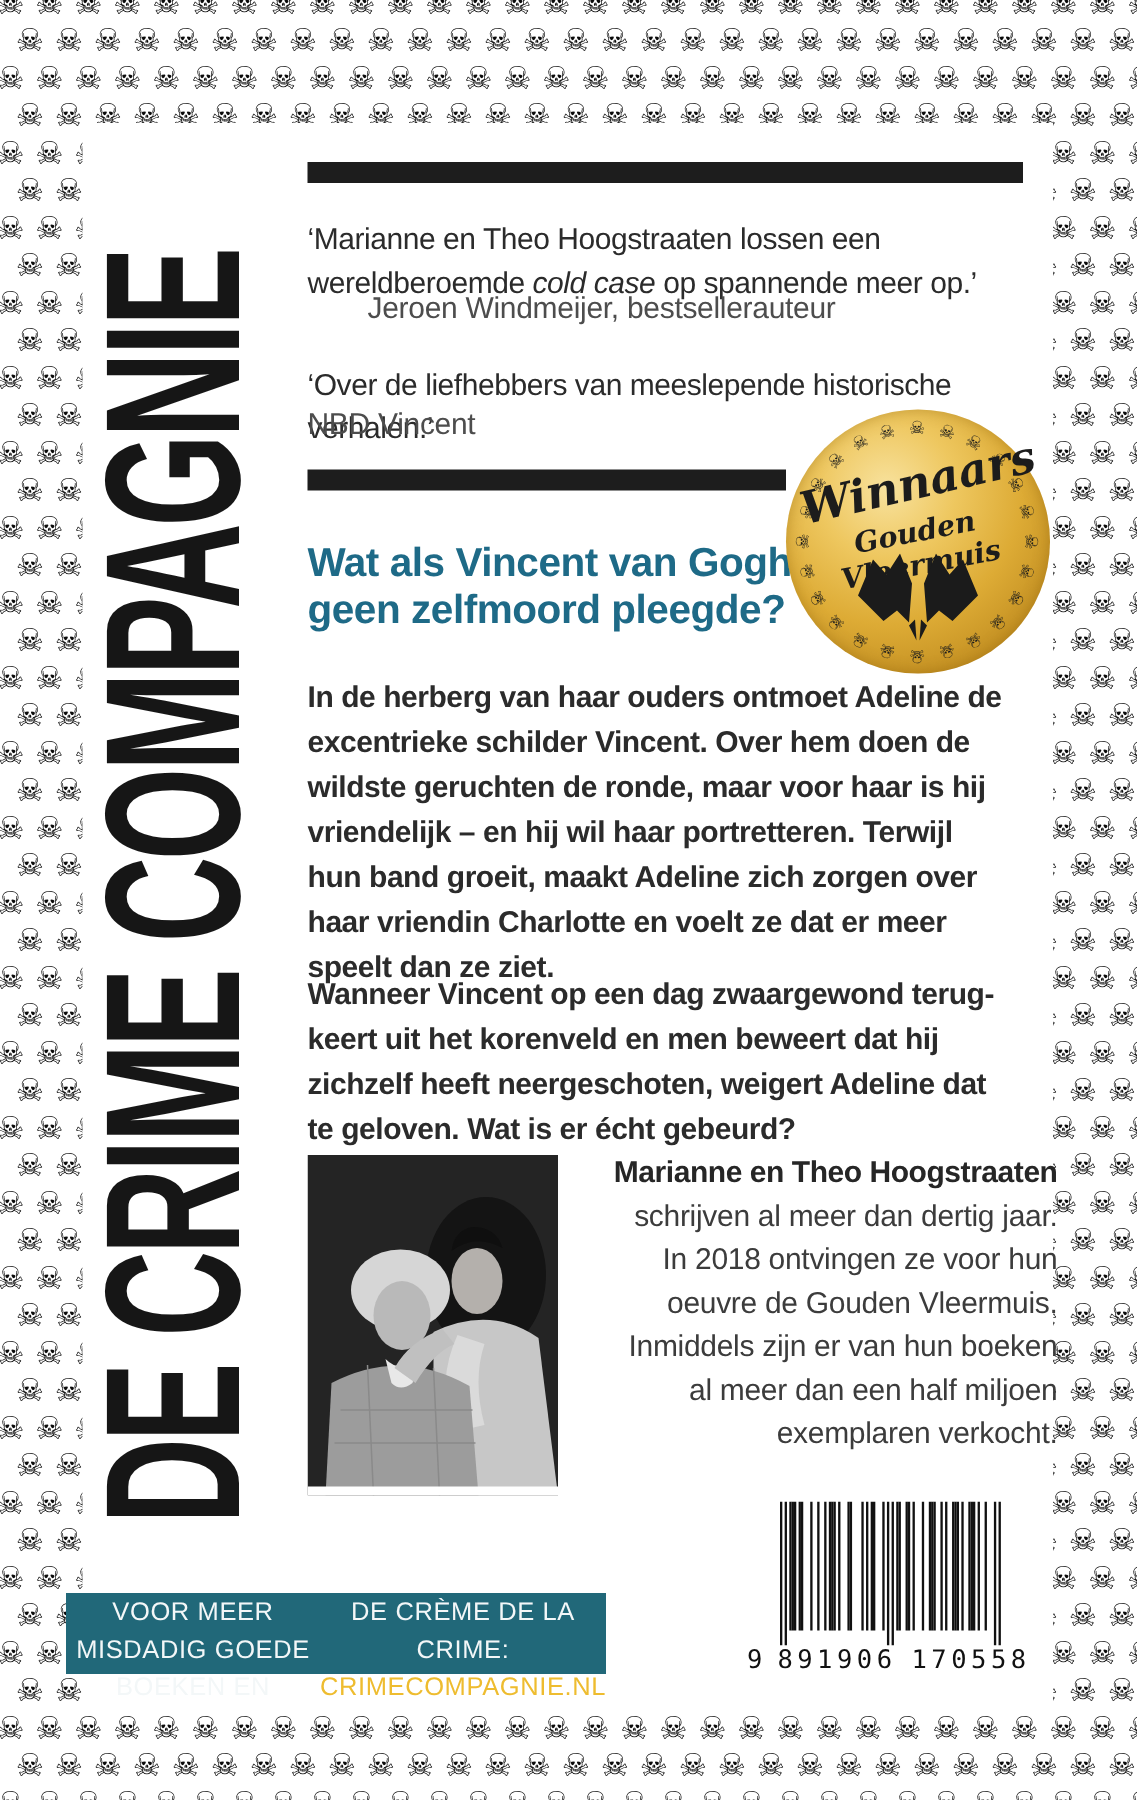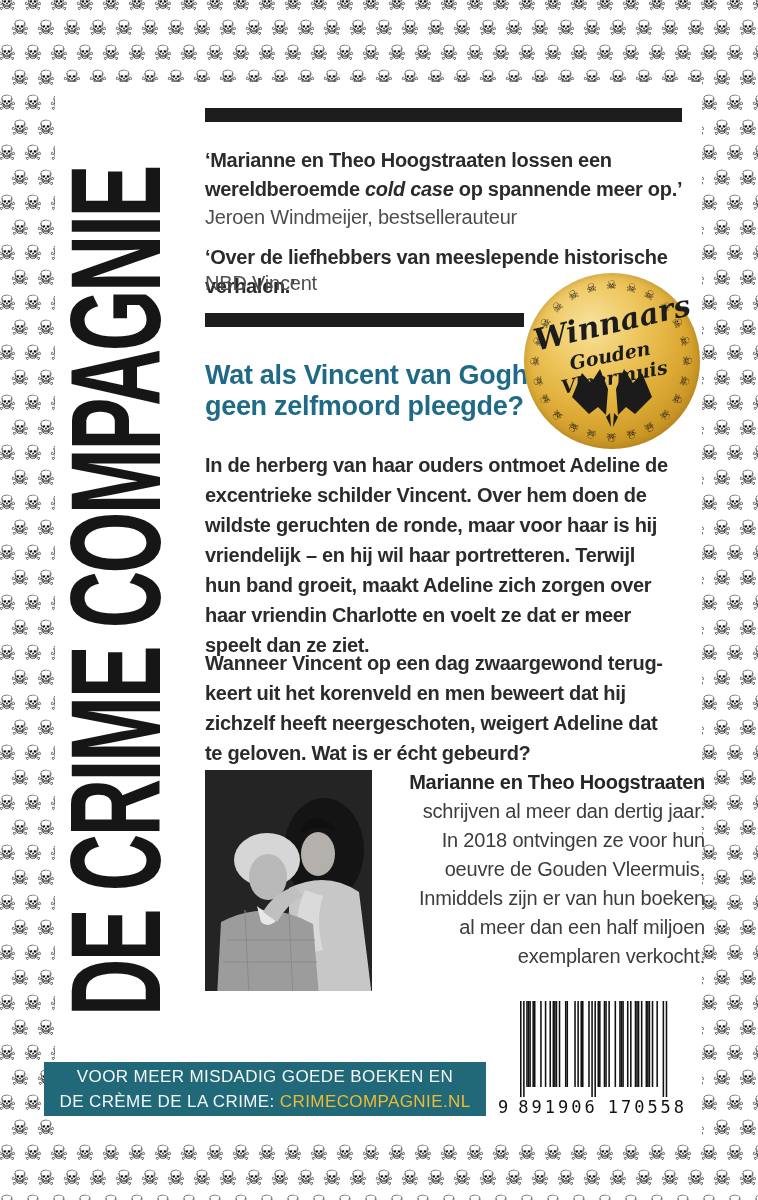--- a/index.html
+++ b/index.html
@@ -23,27 +23,27 @@
     width:1520px; font-size:128px; font-weight:bold; letter-spacing:-4px;
     color:#161616; white-space:nowrap; line-height:0.9;
   }
 
   
   .rule { position:absolute; height:14px; background:#1d1d1d; z-index:2; }
   .rule-top { left:205px; top:108px; width:477px; }
   .rule-mid { left:205px; top:313px; width:319px; }
 
   
-  .quote { position:absolute; left:205px; z-index:2; color:#2b2b2b; font-weight:bold;
+  .quote { position:absolute; left:205px; z-index:2; color:#2b2b2b; font-weight:normal;
            font-size:20px; line-height:29px; letter-spacing:-0.3px; white-space:pre-line; width:500px; }
   .q1 { top:146px; }
   .q2 { top:243px; width:500px; }
   .attr { position:absolute; left:205px; z-index:2; color:#4d4d4d; font-weight:normal;
           font-size:20px; letter-spacing:-0.2px; }
-  .attr1 { top:206px; }
+  .attr1 { top:195px;margin-left:40px; }
   .attr2 { top:272px; }
 
   
   .badge {
     position:absolute; left:524px; top:273px; width:176px; height:176px; z-index:3;
     border-radius:50%;
     background:radial-gradient(circle at 38% 30%, #f8e29e 0%, #eec75f 28%, #ddab35 55%, #c18d20 82%, #d09d2c 100%);
     box-shadow:inset 0 0 10px rgba(120,80,0,.35);
   }
   .badge-ring-skull { position:absolute; font-size:12px; color:#1b1b1b; line-height:12px; }
@@ -78,24 +78,24 @@
   
   .photo { position:absolute; left:205px; top:770px; width:167px; height:227px; z-index:2; }
   .bio {
     position:absolute; left:385px; top:768px; width:320px; z-index:2; margin:0;
     color:#3c3c3c; font-size:20px; line-height:29px; letter-spacing:-0.2px; white-space:pre-line;text-align:right;
   }
   .bio b { display:block; color:#262626; letter-spacing:-0.3px; }
 
   
   .banner {
-    position:absolute; left:44px; top:1062px; width:442px; height:54px; z-index:4;
+    position:absolute; left:44px; top:1062px; width:360px; height:54px; z-index:4;
     background:#216879; color:#f3f7f8; text-align:center;
     font-size:17px; line-height:25px; letter-spacing:0.4px;
-    display:flex; flex-direction:column; justify-content:center;
+    display:flex; flex-direction:row; justify-content:center;
   }
   .banner .site { color:#eebc2f; }
 
   
   .barcode-box { position:absolute; left:490px; top:993px; width:204px; height:140px; background:#ffffff; z-index:4; }
   #barcode-svg { position:absolute; left:30px; top:8px; }
   .barcode-digits {
     position:absolute; left:8px; top:104px; width:190px; display:flex; gap:10px;
     font-family:"DejaVu Sans Mono", monospace; font-size:17px; color:#111;
   }

